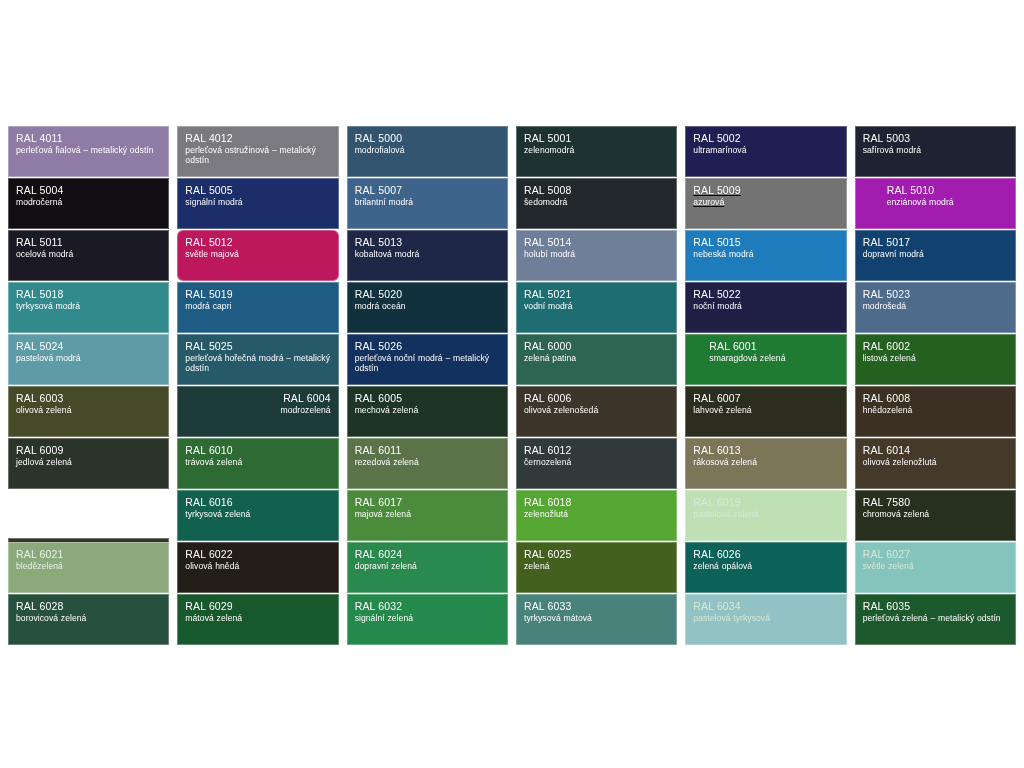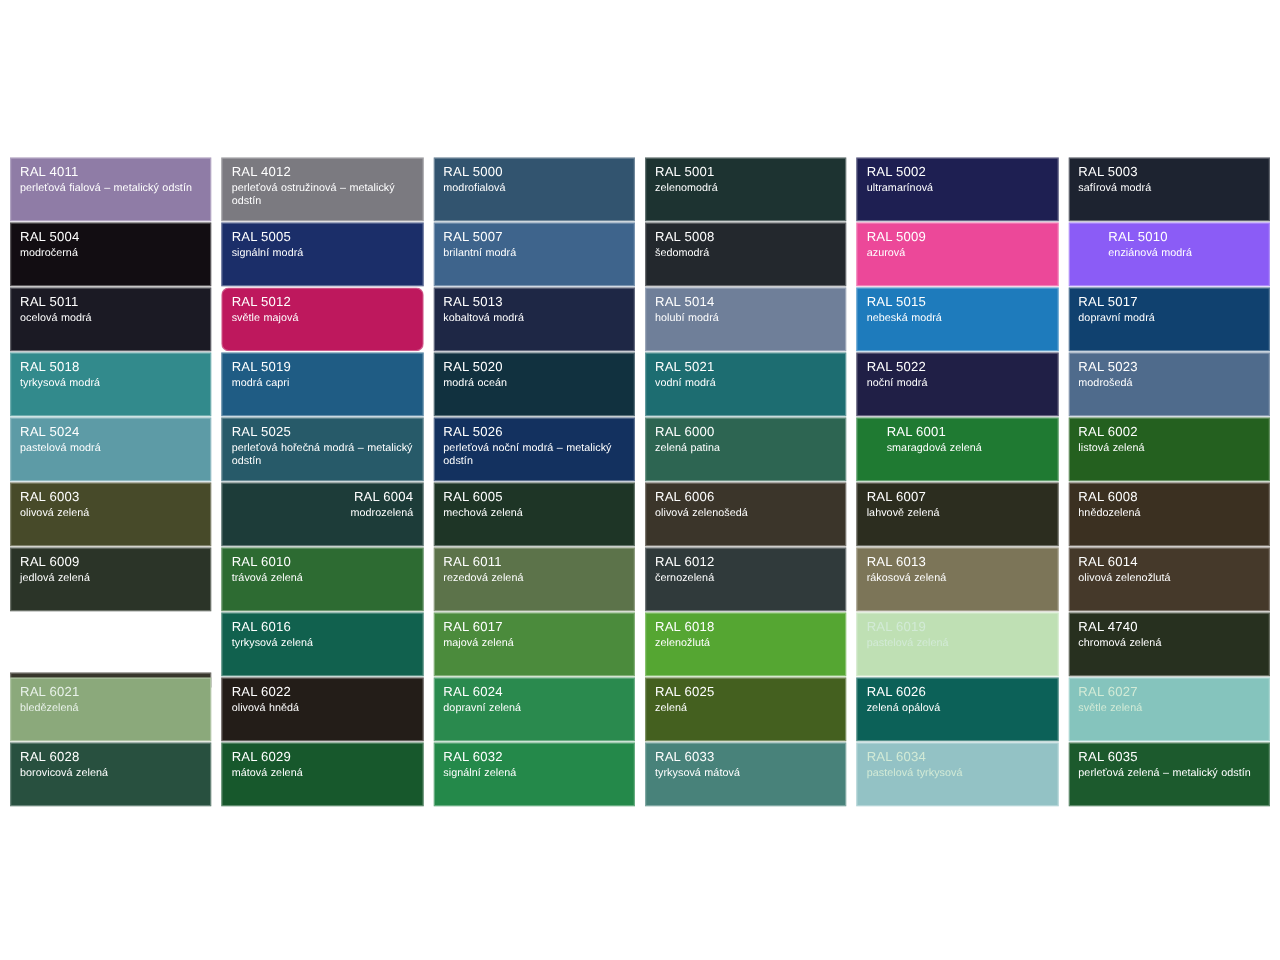--- a/index.html
+++ b/index.html
@@ -101,25 +101,25 @@
         <span class="swatch-name">signální modrá</span>
       </div>
       <div class="swatch txt-light" style="background-color: rgb(62, 100, 140);">
         <span class="swatch-code">RAL 5007</span>
         <span class="swatch-name">brilantní modrá</span>
       </div>
       <div class="swatch txt-light" style="background-color: rgb(35, 40, 45);">
         <span class="swatch-code">RAL 5008</span>
         <span class="swatch-name">šedomodrá</span>
       </div>
-      <div class="swatch txt-light" style="background-color: #ec4899;">
+      <div class="swatch txt-light" style="background-color: #737373; text-decoration: underline;">
         <span class="swatch-code">RAL 5009</span>
         <span class="swatch-name">azurová</span>
       </div>
-      <div class="swatch txt-light" style="background-color: #8b5cf6; padding-left: 31px;">
+      <div class="swatch txt-light" style="background-color: #a21caf; padding-left: 31px;">
         <span class="swatch-code">RAL 5010</span>
         <span class="swatch-name">enziánová modrá</span>
       </div>
       <div class="swatch txt-light" style="background-color: rgb(27, 26, 36);">
         <span class="swatch-code">RAL 5011</span>
         <span class="swatch-name">ocelová modrá</span>
       </div>
       <div class="swatch txt-light" style="background-color: #be185d; border-radius: 6px;">
         <span class="swatch-code">RAL 5012</span>
         <span class="swatch-name">světle majová</span>
@@ -250,21 +250,21 @@
       </div>
       <div class="swatch txt-light" style="background-color: rgb(85, 166, 50);">
         <span class="swatch-code">RAL 6018</span>
         <span class="swatch-name">zelenožlutá</span>
       </div>
       <div class="swatch txt-faint" style="background-color: rgb(191, 224, 180);">
         <span class="swatch-code">RAL 6019</span>
         <span class="swatch-name">pastelová zelená</span>
       </div>
       <div class="swatch txt-light" style="background-color: rgb(39, 48, 31);">
-        <span class="swatch-code">RAL 4740</span>
+        <span class="swatch-code">RAL 7580</span>
         <span class="swatch-name">chromová zelená</span>
       </div>
       <div class="swatch txt-dim" style="background-color: rgb(139, 169, 123);">
         <span class="swatch-code">RAL 6021</span>
         <span class="swatch-name">bledězelená</span>
       </div>
       <div class="swatch txt-light" style="background-color: rgb(35, 29, 24);">
         <span class="swatch-code">RAL 6022</span>
         <span class="swatch-name">olivová hnědá</span>
       </div>

